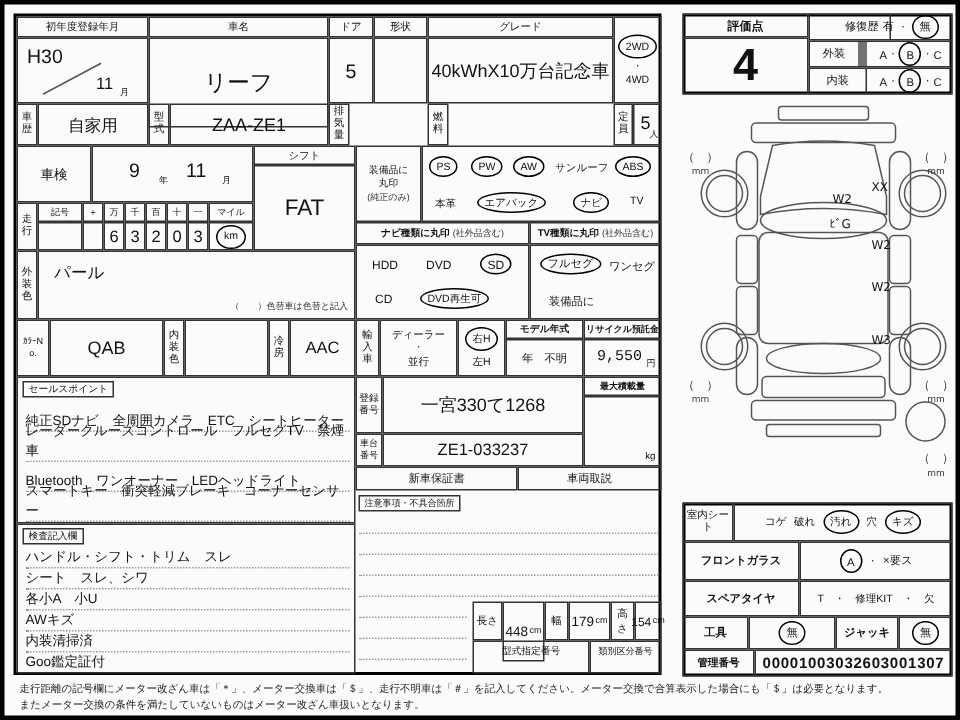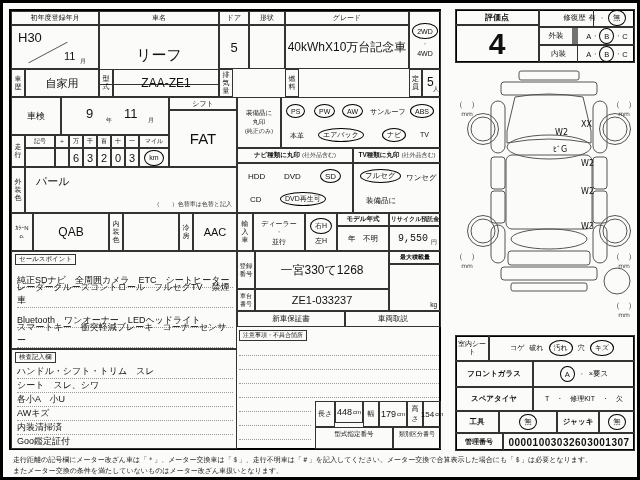--- a/index.html
+++ b/index.html
@@ -196,21 +196,21 @@
     <div class="abs dline" style="left:2px;top:40px;width:200px;height:1px"></div>
     <div class="abs dline" style="left:2px;top:54px;width:200px;height:1px"></div>
   </div>
   <div class="abs" style="left:234px;top:398px;width:78px;height:48px">
     <div class="abs dline" style="left:2px;top:10px;width:72px;height:1px"></div>
     <div class="abs dline" style="left:2px;top:24px;width:72px;height:1px"></div>
     <div class="abs dline" style="left:2px;top:38px;width:72px;height:1px"></div>
   </div>
 
   <div class="abs b1 cell f7" style="left:312px;top:398px;width:20px;height:26px">長さ</div>
-  <div class="abs b1 cell" style="left:332px;top:398px;width:28px;height:22px;gap:1px">
+  <div class="abs b1 cell" style="left:332px;top:398px;width:28px;height:40px;gap:1px">
     <span class="f9">448</span>
       <span class="f6">cm</span>
   </div>
   <div class="abs b1 cell f7" style="left:360px;top:398px;width:16px;height:26px">幅</div>
   <div class="abs b1 cell" style="left:376px;top:398px;width:28px;height:26px;gap:1px">
     <span class="f9">179</span>
       <span class="f6">cm</span>
   </div>
   <div class="abs b1 cell f7" style="left:404px;top:398px;width:16px;height:26px">高さ</div>
   <div class="abs b1 cell" style="left:420px;top:398px;width:18px;height:26px;gap:1px">

